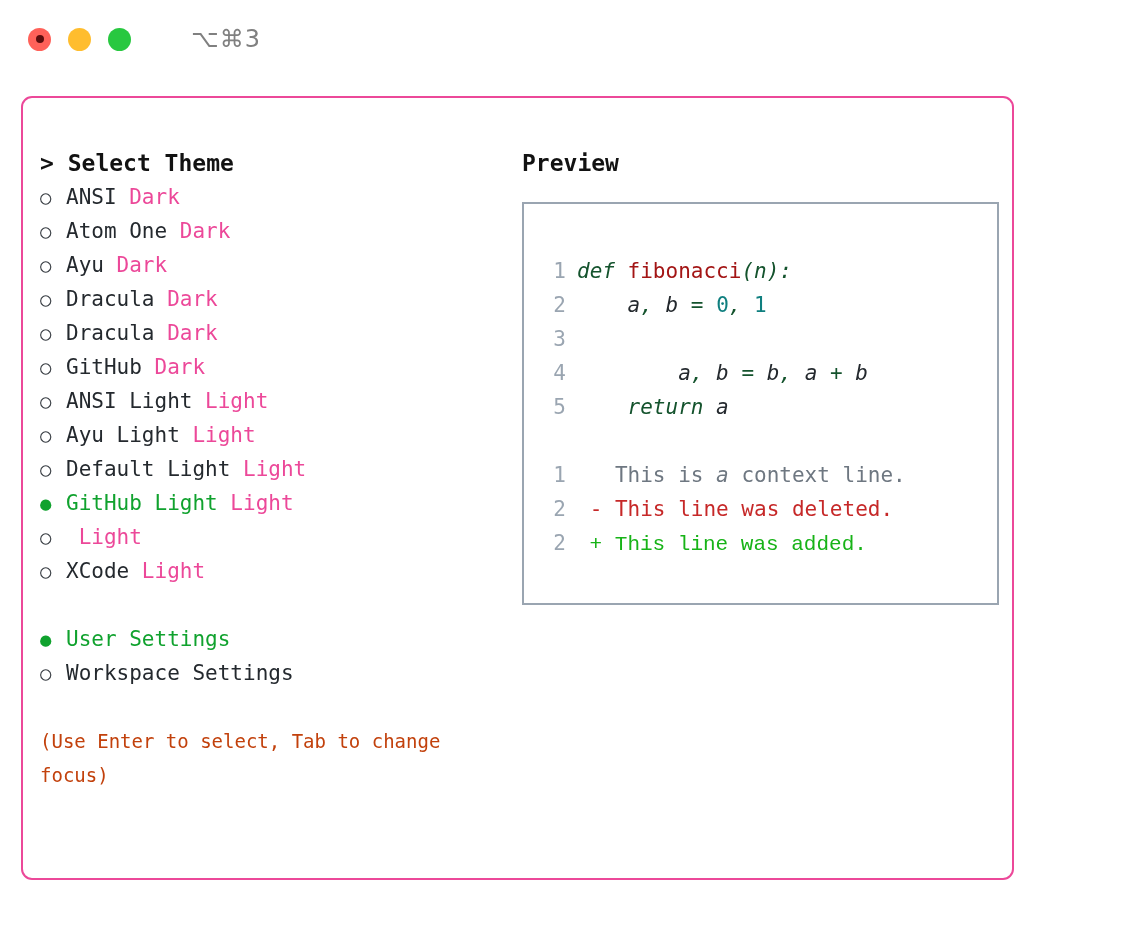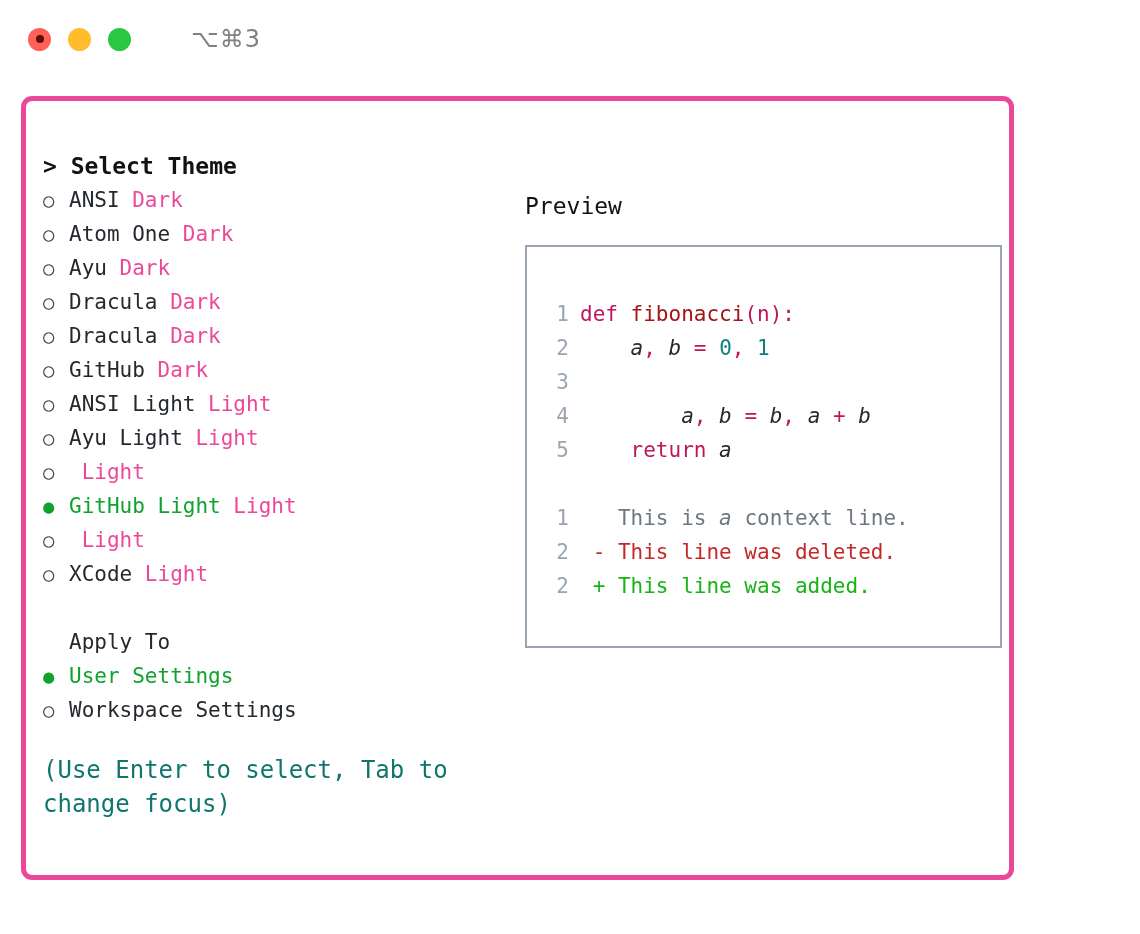--- a/index.html
+++ b/index.html
@@ -42,21 +42,21 @@
     font-size: 24px;
     letter-spacing: 1px;
     font-family: "DejaVu Sans", "Liberation Sans", sans-serif;
   }
 
   
   .panel {
     position: absolute;
     left: 21px; top: 96px;
     width: 993px; height: 784px;
-    border: 5px solid #ec4899;
+    border: 2px solid #ec4899;
     border-radius: 11px;
     background: #ffffff;
   }
   .panel-inner {
     position: absolute;
     inset: 0;
     padding: 48px 0 0 17px;
     display: flex;
   }
 
@@ -92,37 +92,36 @@
 
   .apply-head {
     font-size: 21px;
     color: #24292e;
     line-height: 34px;
     padding-left: 26px;
     white-space: pre;
   }
 
   .hint {
-    margin-top: 26px;
-    color: #0f766e;
-    font-size: 24px;
+    margin-top: 34px;
+    color: #c2410c;
+    font-size: 19px;
     line-height: 34px;
     width: 410px;
     white-space: pre-wrap;
   }
 
   
   .right-col { padding-left: 20px; }
   .preview-head {
     font-size: 23px;
-    font-weight: normal;
+    font-weight: bold;
     color: #121212;
     line-height: 34px;
     white-space: pre;
-    margin-top: 40px;
   }
   .preview-box {
     margin-top: 22px;
     width: 477px;
     height: 403px;
     border: 2px solid #9aa5b1;
     background: #ffffff;
     padding: 50px 0 0 18px;
   }
 
@@ -132,28 +131,28 @@
     line-height: 34px;
     white-space: pre;
   }
   .ln {
     width: 24px;
     flex: 0 0 24px;
     text-align: right;
     color: #9aa5b1;
     margin-right: 11px;
   }
-  .tok-plain   { color: #be185d; }
+  .tok-plain   { color: #14532d; font-style: italic; }
   .tok-func    { color: #a31515; text-align: center; }
   .tok-builtin { color: #1a8cc8; }
   .tok-number  { color: #0f7f7f; }
   .tok-var     { color: #24292e; font-style: italic; }
   .tok-context { color: #6e7781; }
   .tok-del     { color: #c62828; }
-  .tok-add     { color: #17b317; }
+  .tok-add     { color: #17b317; font-family: Liberation Mono, monospace; }
   .blank-line  { height: 34px; }
 </style>
 </head>
 <body>
 
 <div class="titlebar">
   <div class="lights">
     <span class="light red">
         <span class="core"></span>
       </span>
@@ -170,29 +169,28 @@
       <div class="section-head">&gt; Select Theme</div>
       <div id="theme-list">
           <div class="option-row"><span class="bullet">○</span><span class="opt-name">ANSI</span><span class="opt-kind"> Dark</span></div>
           <div class="option-row"><span class="bullet">○</span><span class="opt-name">Atom One</span><span class="opt-kind"> Dark</span></div>
           <div class="option-row"><span class="bullet">○</span><span class="opt-name">Ayu</span><span class="opt-kind"> Dark</span></div>
           <div class="option-row"><span class="bullet">○</span><span class="opt-name">Dracula</span><span class="opt-kind"> Dark</span></div>
           <div class="option-row"><span class="bullet">○</span><span class="opt-name">Dracula</span><span class="opt-kind"> Dark</span></div>
           <div class="option-row"><span class="bullet">○</span><span class="opt-name">GitHub</span><span class="opt-kind"> Dark</span></div>
           <div class="option-row"><span class="bullet">○</span><span class="opt-name">ANSI Light</span><span class="opt-kind"> Light</span></div>
           <div class="option-row"><span class="bullet">○</span><span class="opt-name">Ayu Light</span><span class="opt-kind"> Light</span></div>
-          <div class="option-row"><span class="bullet">○</span><span class="opt-kind"> Light</span></div>
+          <div class="option-row"><span class="bullet">○</span><span class="opt-name">Default Light</span><span class="opt-kind"> Light</span></div>
           <div class="option-row"><span class="bullet selected">●</span><span class="opt-name selected">GitHub Light</span><span class="opt-kind"> Light</span></div>
           <div class="option-row"><span class="bullet">○</span><span class="opt-kind"> Light</span></div>
           <div class="option-row"><span class="bullet">○</span><span class="opt-name">XCode</span><span class="opt-kind"> Light</span></div>
         </div>
 
       <div class="gap-line"></div>
 
-      <div class="apply-head">Apply To</div>
       <div id="apply-list">
           <div class="option-row"><span class="bullet selected">●</span><span class="opt-name selected">User Settings</span></div>
           <div class="option-row"><span class="bullet">○</span><span class="opt-name">Workspace Settings</span></div>
         </div>
 
       <div class="hint">(Use Enter to select, Tab to change focus)</div>
     </div>
 
     <div class="right-col">
       <div class="preview-head">Preview</div>

